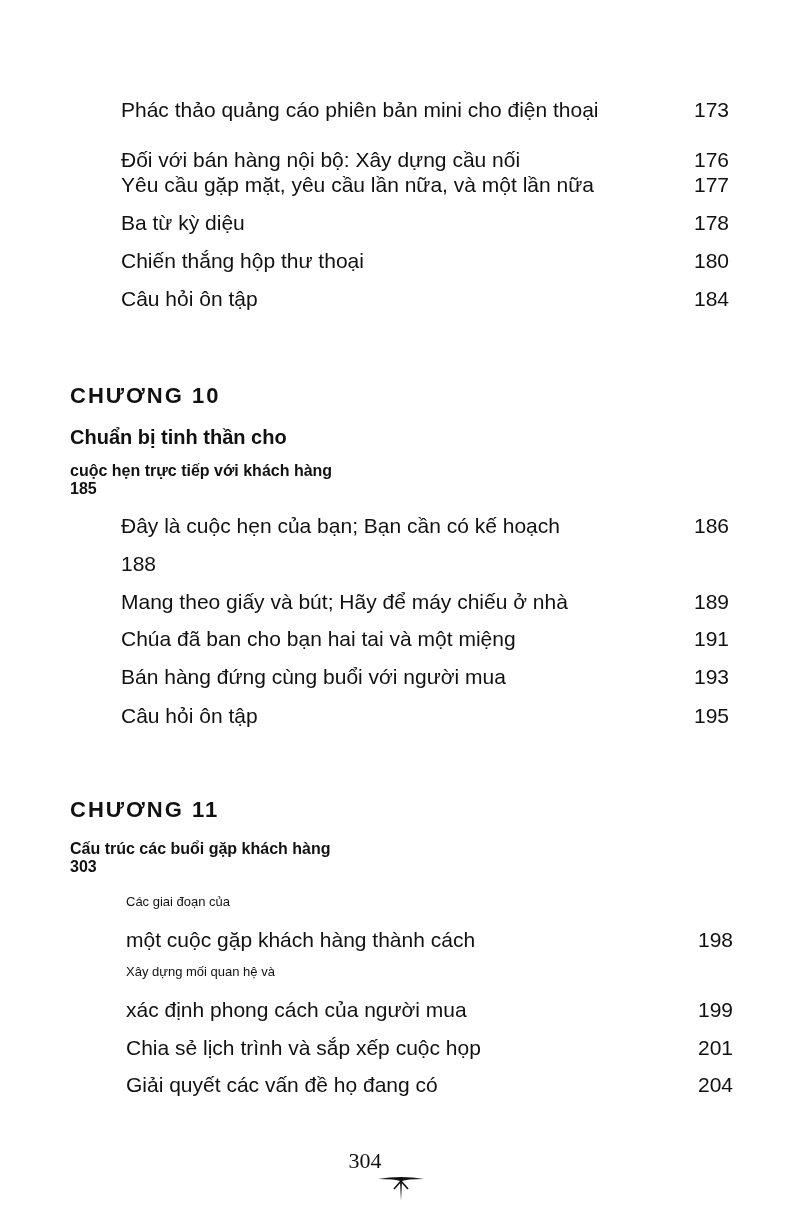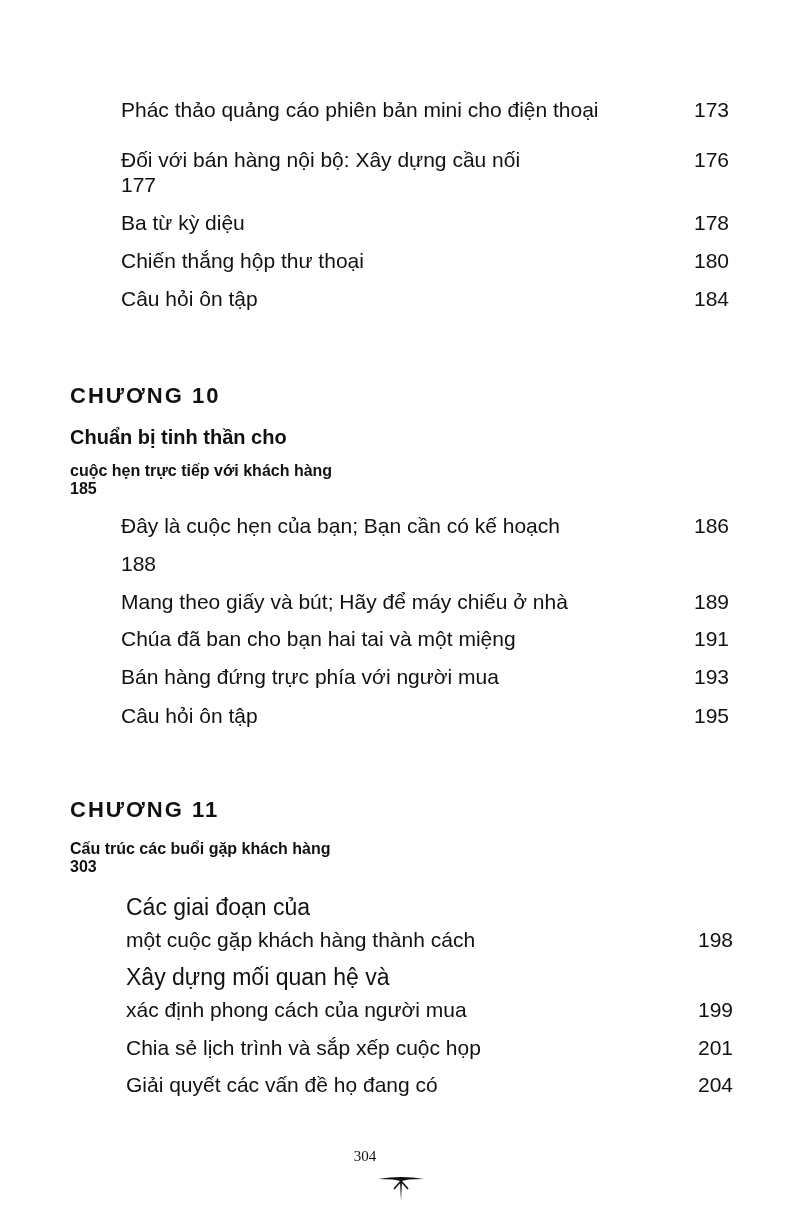--- a/index.html
+++ b/index.html
@@ -4,38 +4,39 @@
 <style>
   html, body { margin: 0; padding: 0; background: #ffffff; }
   body { width: 800px; height: 1220px; position: relative; overflow: hidden;
          font-family: "Liberation Sans", sans-serif; color: #111; }
   .row { position: absolute; display: flex; justify-content: space-between; align-items: baseline; }
   .entry { left: 121px; width: 608px; font-size: 21px; }
   .entry .num { text-align: center; }
   .chap { position: absolute; left: 70px; font-size: 22px; font-weight: bold; letter-spacing: 2px; }
   .title { left: 70px; width: 661px; font-size: 16px; font-weight: bold; flex-direction: column; }
   .title-line { position: absolute; left: 70px; font-size: 20px; font-weight: bold; }
-  .sub-line { position: absolute; left: 126px; font-size: 23px; }
+  .sub-line { position: absolute; left: 126px; font-size: 13px; }
   .entry2 { left: 126px; width: 607px; font-size: 21px; }
   .footer { position: absolute; left: 0; width: 730px; top: 1148px; text-align: center;
-            font-family: "Liberation Serif", serif; font-size: 15px; }
+            font-family: "Liberation Serif", serif; font-size: 22px; }
   .ornament { position: absolute; left: 376px; top: 1175px; }
 </style>
 </head>
 <body>
 
 <div class="row entry" style="top:98px">
   <span>Phác thảo quảng cáo phiên bản mini cho điện thoại</span>
   <span class="num">173</span>
 </div>
 <div class="row entry" style="top:148px">
   <span>Đối với bán hàng nội bộ: Xây dựng cầu nối</span>
   <span class="num">176</span>
 </div>
 <div class="row entry" style="top:173px">
+  <span>Yêu cầu gặp mặt, yêu cầu lần nữa, và một lần nữa</span>
   <span class="num">177</span>
 </div>
 <div class="row entry" style="top:211px">
   <span>Ba từ kỳ diệu</span>
   <span class="num">178</span>
 </div>
 <div class="row entry" style="top:249px">
   <span>Chiến thắng hộp thư thoại</span>
   <span class="num">180</span>
 </div>
@@ -60,21 +61,21 @@
 </div>
 <div class="row entry" style="top:590px">
   <span>Mang theo giấy và bút; Hãy để máy chiếu ở nhà</span>
   <span class="num">189</span>
 </div>
 <div class="row entry" style="top:627px">
   <span>Chúa đã ban cho bạn hai tai và một miệng</span>
   <span class="num">191</span>
 </div>
 <div class="row entry" style="top:665px">
-  <span>Bán hàng đứng trực phía với người mua</span>
+  <span>Bán hàng đứng cùng buổi với người mua</span>
   <span class="num">193</span>
 </div>
 <div class="row entry" style="top:704px">
   <span>Câu hỏi ôn tập</span>
   <span class="num">195</span>
 </div>
 
 <div class="chap" style="top:797px">CHƯƠNG 11</div>
 <div class="row title" style="top:840px; width:663px">
   <span>Cấu trúc các buổi gặp khách hàng</span>

